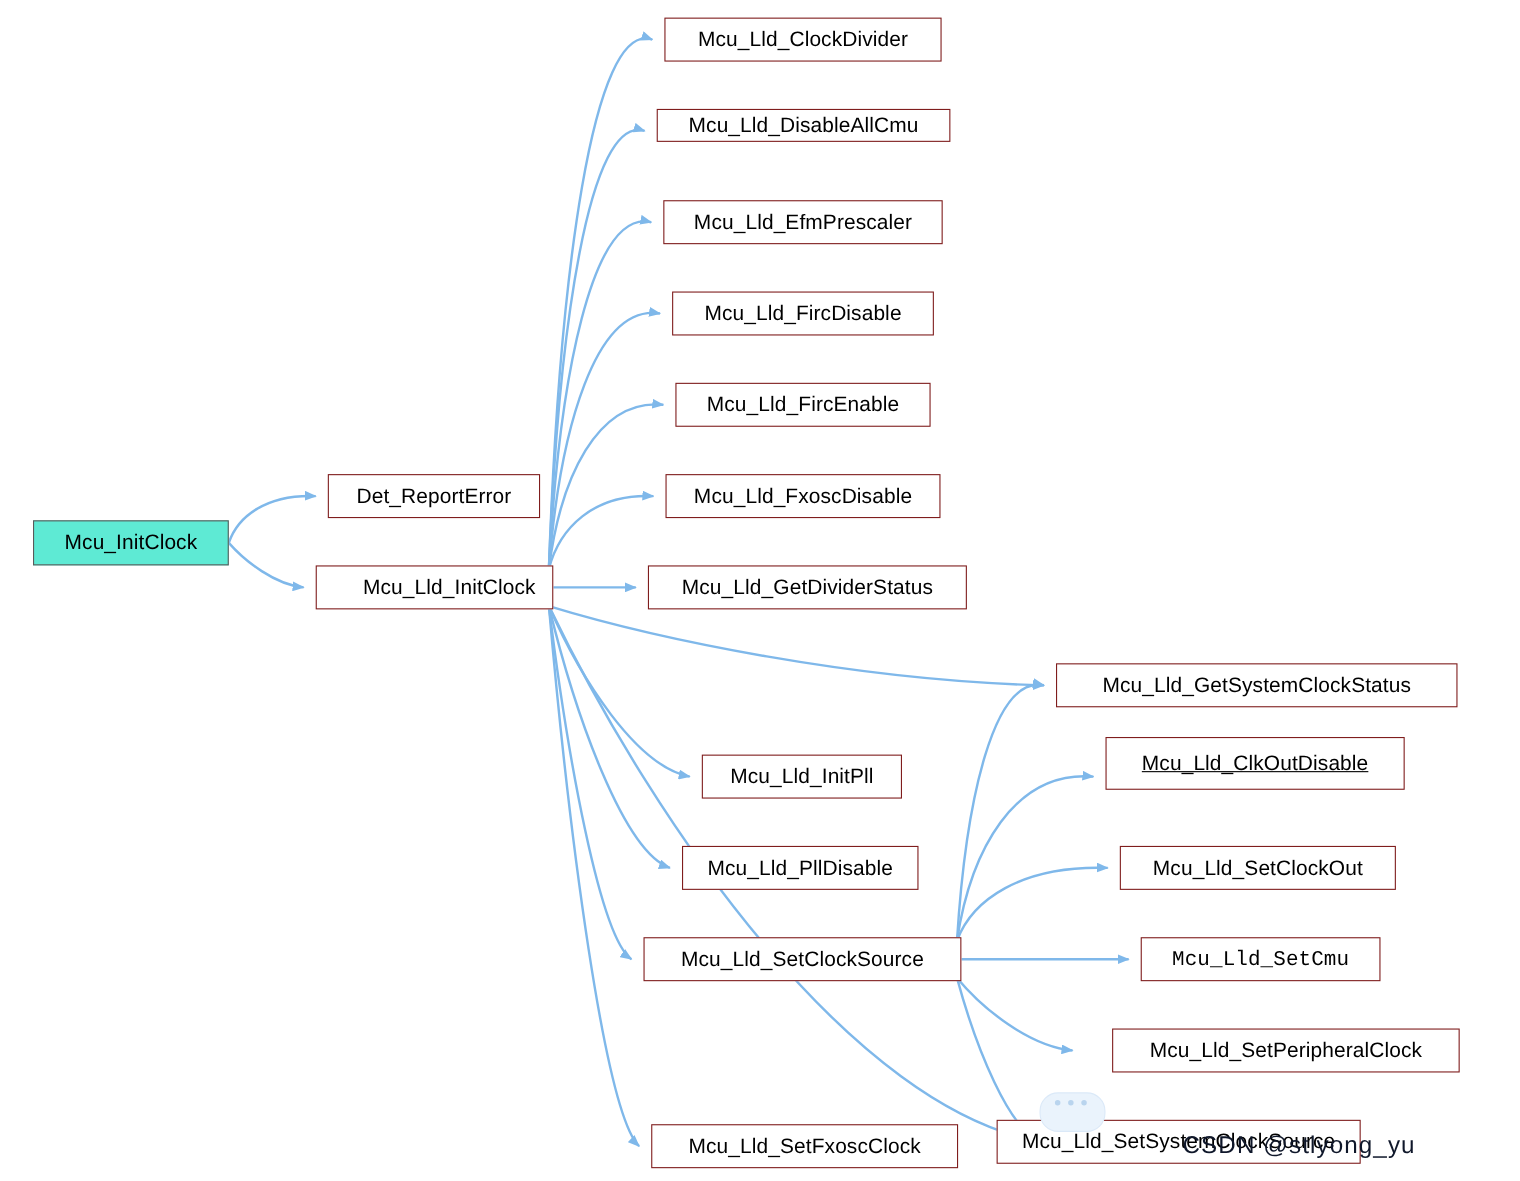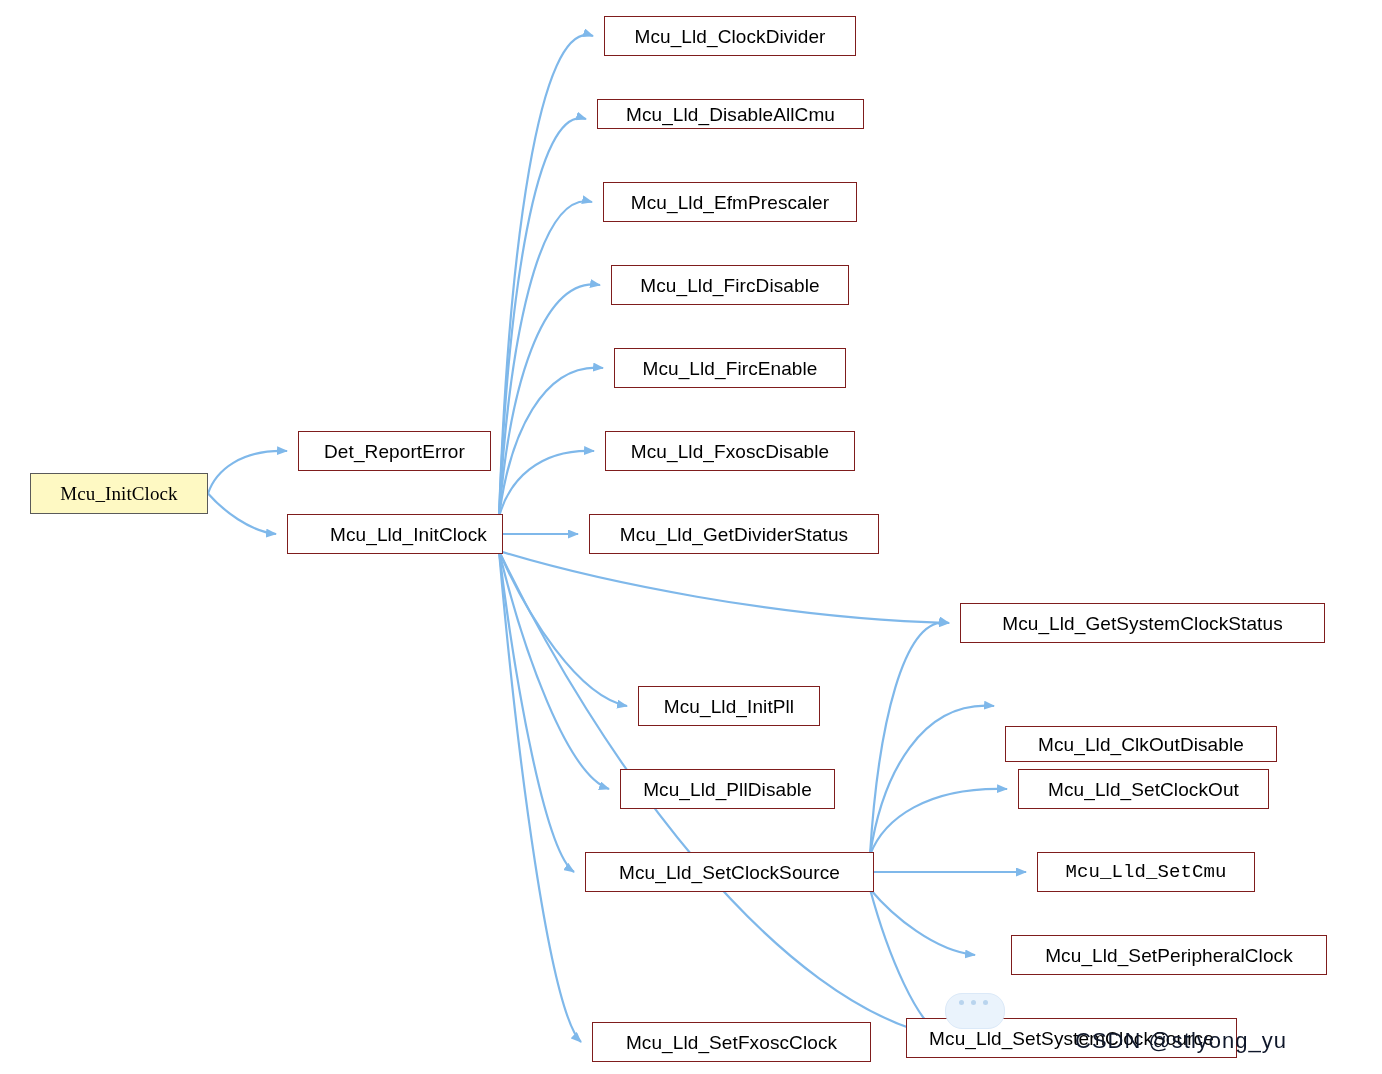--- a/index.html
+++ b/index.html
@@ -30,23 +30,22 @@
     background:#ffffff;
     border:1px solid #7f1d1d;
     color:#000000;
     font-size:19px;
     line-height:1;
     letter-spacing:0.1px;
     white-space:nowrap;
     z-index:2;
   }
   .node.root{
-    background:#fef9c3;
+    background:#5eead4;
     border:1px solid #5a5a5a;
-    font-family:Liberation Serif, serif;
   }
   .node-label{
     display:block;
     padding:0 6px;
   }
   
   #watermark{
     position:absolute;
     left:935px;
     top:985px;
@@ -162,21 +161,21 @@
       </div>
       <div class="node" style="left: 589px; top: 514px; width: 290px; height: 40px;">
         <span class="node-label">Mcu_Lld_GetDividerStatus</span>
       </div>
       <div class="node" style="left: 960px; top: 603px; width: 365px; height: 40px;">
         <span class="node-label">Mcu_Lld_GetSystemClockStatus</span>
       </div>
       <div class="node" style="left: 638px; top: 686px; width: 182px; height: 40px;">
         <span class="node-label">Mcu_Lld_InitPll</span>
       </div>
-      <div class="node" style="left: 1005px; top: 726px; width: 272px; height: 36px;">
+      <div class="node" style="left: 1005px; top: 670px; width: 272px; height: 48px; text-decoration: underline;">
         <span class="node-label">Mcu_Lld_ClkOutDisable</span>
       </div>
       <div class="node" style="left: 620px; top: 769px; width: 215px; height: 40px;">
         <span class="node-label">Mcu_Lld_PllDisable</span>
       </div>
       <div class="node" style="left: 1018px; top: 769px; width: 251px; height: 40px;">
         <span class="node-label">Mcu_Lld_SetClockOut</span>
       </div>
       <div class="node" style="left: 585px; top: 852px; width: 289px; height: 40px;">
         <span class="node-label">Mcu_Lld_SetClockSource</span>

